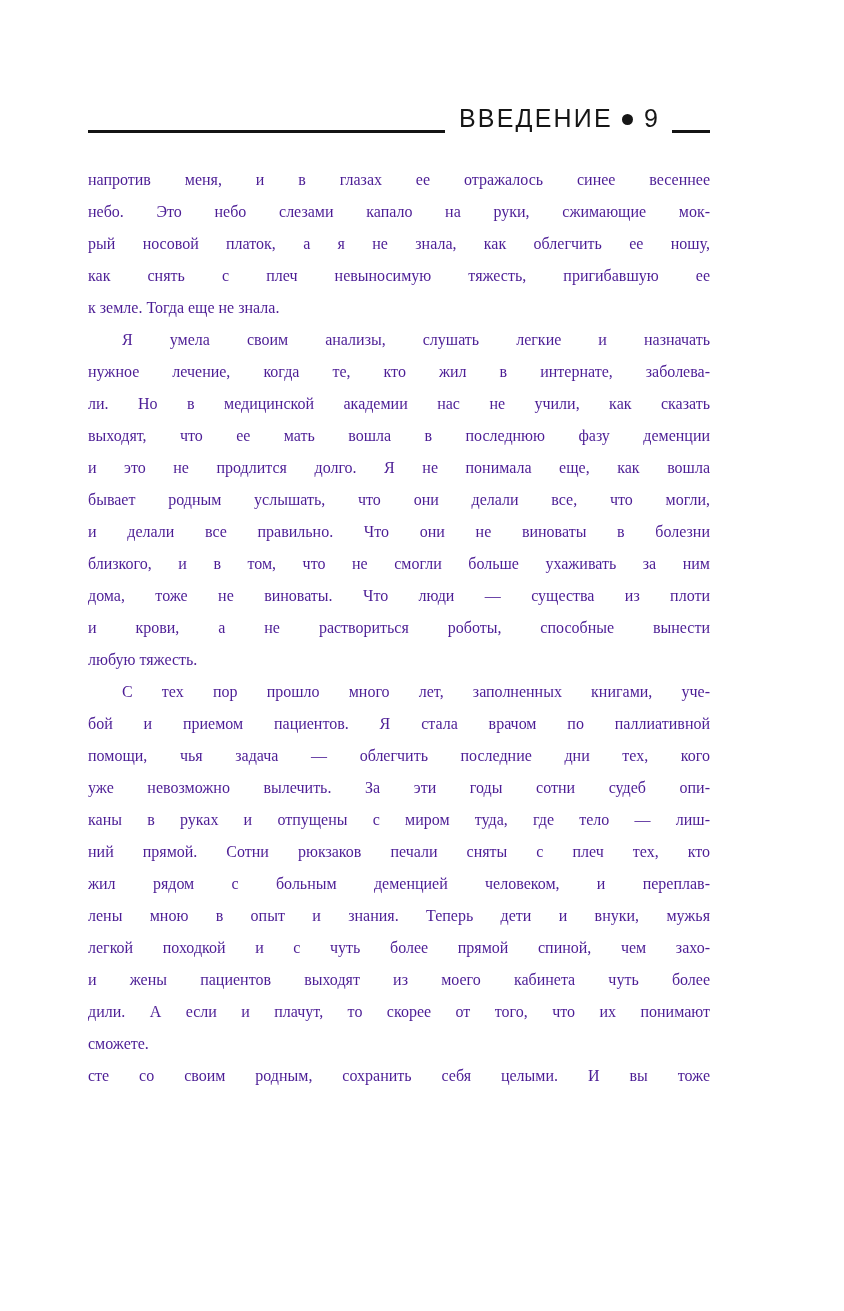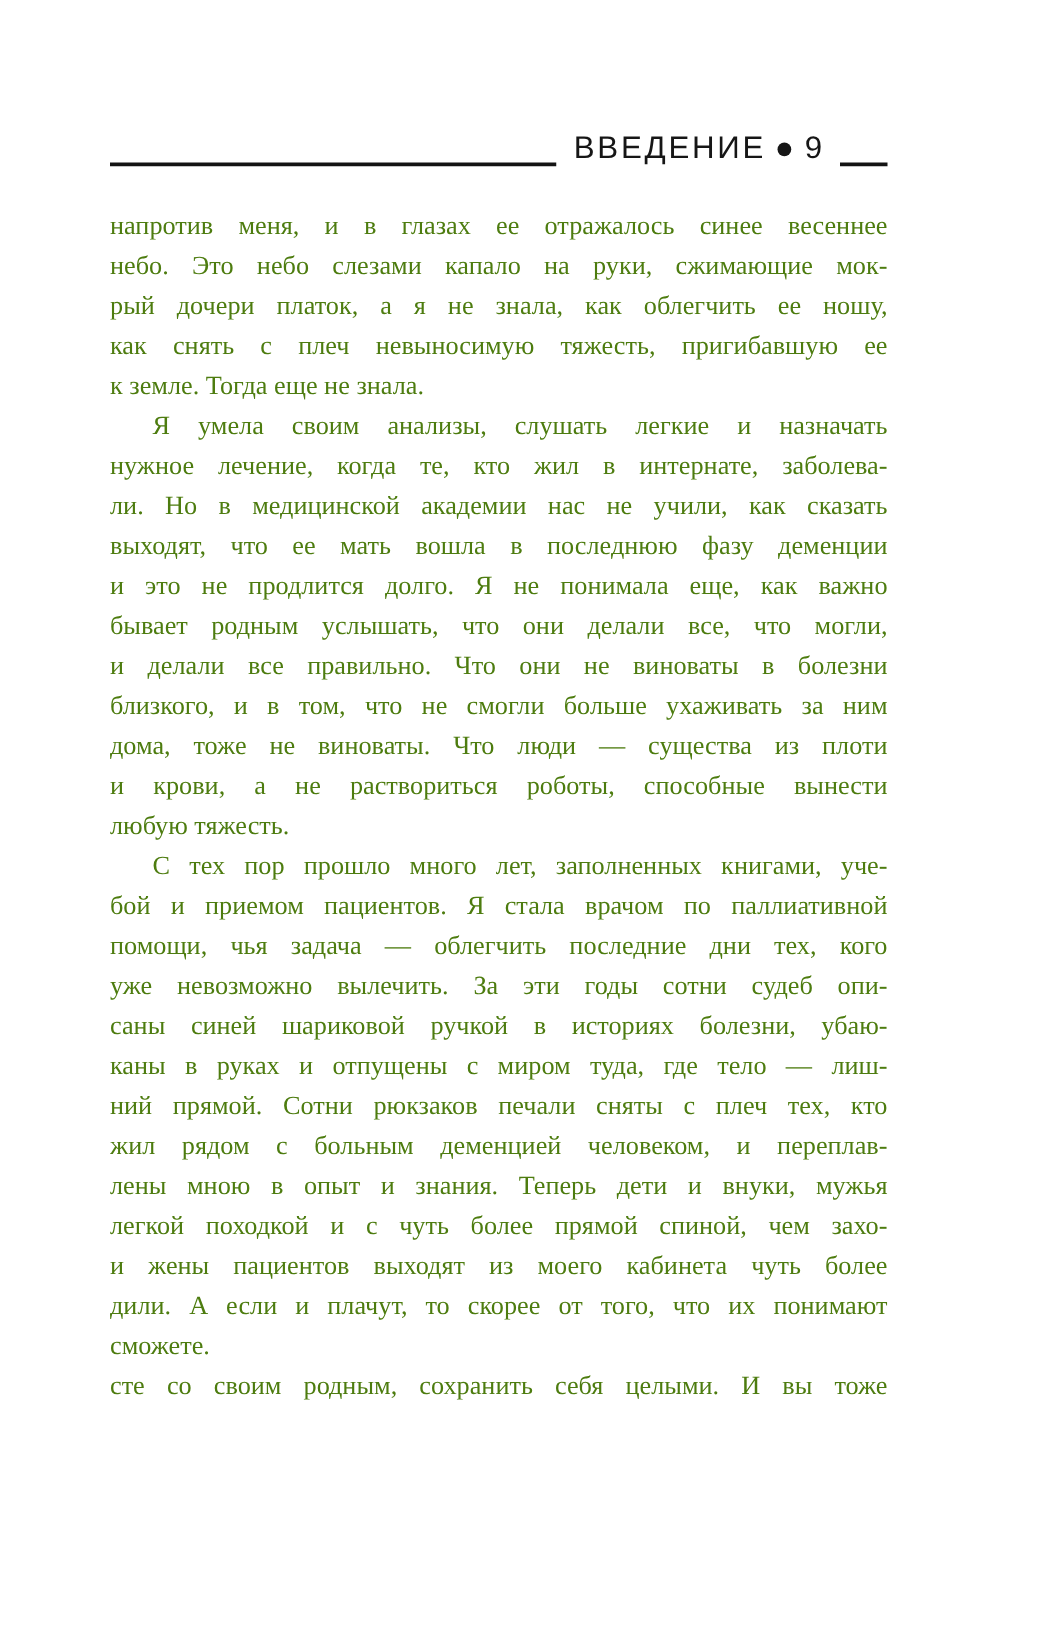--- a/index.html
+++ b/index.html
@@ -60,22 +60,22 @@
     line-height: 0;
     overflow: hidden;
     color: transparent;
   }
   
   .body-text {
     position: absolute;
     top: 164px;
     left: 88px;
     width: 622px;
-    color: #4d7c0f;
-    font-size: 21px;
+    color: #4c1d95;
+    font-size: 16px;
   }
   .line {
     height: 32px;
     line-height: 32px;
     overflow: hidden;
     text-align: justify;
     text-align-last: justify;
     white-space: normal;
   }
   .line.last {
@@ -97,39 +97,38 @@
       <span>ВВЕДЕНИЕ</span>
       <span class="header-bullet">•</span>
       <span>9</span>
     </div>
     <div class="rule rule-right"></div>
   </div>
 
   <div class="body-text">
       <div class="line">напротив меня, и в глазах ее отражалось синее весеннее</div>
       <div class="line">небо. Это небо слезами капало на руки, сжимающие мок-</div>
-      <div class="line">рый дочери платок, а я не знала, как облегчить ее ношу,</div>
+      <div class="line">рый носовой платок, а я не знала, как облегчить ее ношу,</div>
       <div class="line">как снять с плеч невыносимую тяжесть, пригибавшую ее</div>
       <div class="line last">к земле. Тогда еще не знала.</div>
       <div class="line indent">Я умела своим анализы, слушать легкие и назначать</div>
       <div class="line">нужное лечение, когда те, кто жил в интернате, заболева-</div>
       <div class="line">ли. Но в медицинской академии нас не учили, как сказать</div>
       <div class="line">выходят, что ее мать вошла в последнюю фазу деменции</div>
-      <div class="line">и это не продлится долго. Я не понимала еще, как важно</div>
+      <div class="line">и это не продлится долго. Я не понимала еще, как вошла</div>
       <div class="line">бывает родным услышать, что они делали все, что могли,</div>
       <div class="line">и делали все правильно. Что они не виноваты в болезни</div>
       <div class="line">близкого, и в том, что не смогли больше ухаживать за ним</div>
       <div class="line">дома, тоже не виноваты. Что люди — существа из плоти</div>
       <div class="line">и крови, а не раствориться роботы, способные вынести</div>
       <div class="line last">любую тяжесть.</div>
       <div class="line indent">С тех пор прошло много лет, заполненных книгами, уче-</div>
       <div class="line">бой и приемом пациентов. Я стала врачом по паллиативной</div>
       <div class="line">помощи, чья задача — облегчить последние дни тех, кого</div>
       <div class="line">уже невозможно вылечить. За эти годы сотни судеб опи-</div>
-      <div class="line">саны синей шариковой ручкой в историях болезни, убаю-</div>
       <div class="line">каны в руках и отпущены с миром туда, где тело — лиш-</div>
       <div class="line">ний прямой. Сотни рюкзаков печали сняты с плеч тех, кто</div>
       <div class="line">жил рядом с больным деменцией человеком, и переплав-</div>
       <div class="line">лены мною в опыт и знания. Теперь дети и внуки, мужья</div>
       <div class="line">легкой походкой и с чуть более прямой спиной, чем захо-</div>
       <div class="line">и жены пациентов выходят из моего кабинета чуть более</div>
       <div class="line">дили. А если и плачут, то скорее от того, что их понимают</div>
       <div class="line last">сможете.</div>
       <div class="line">сте со своим родным, сохранить себя целыми. И вы тоже</div>
     </div>

